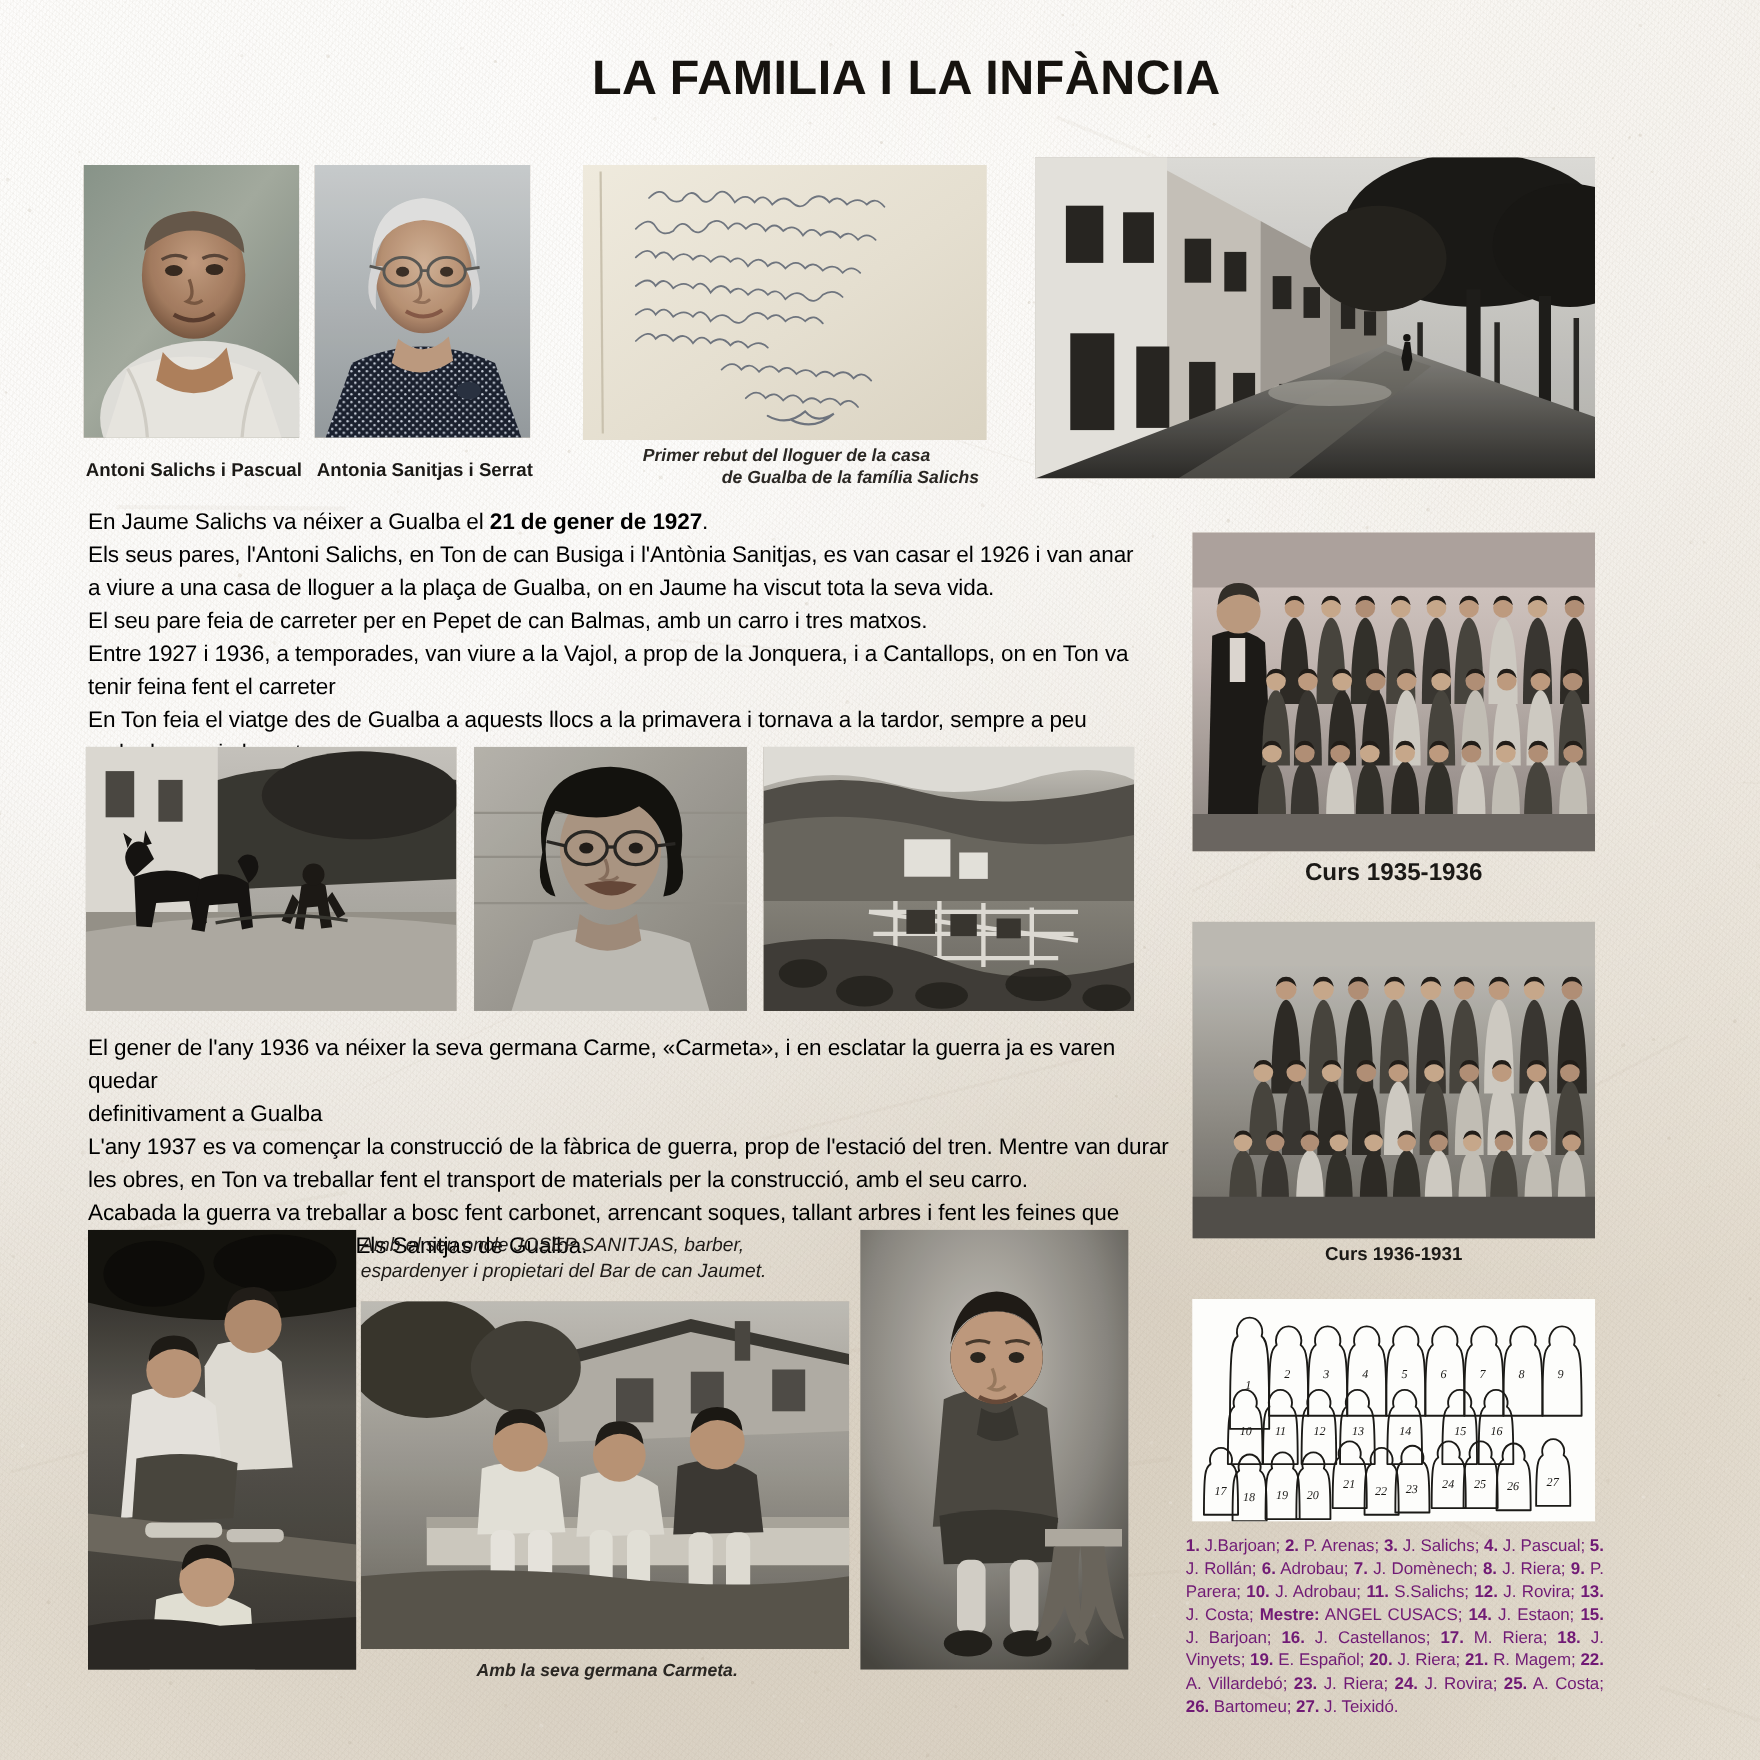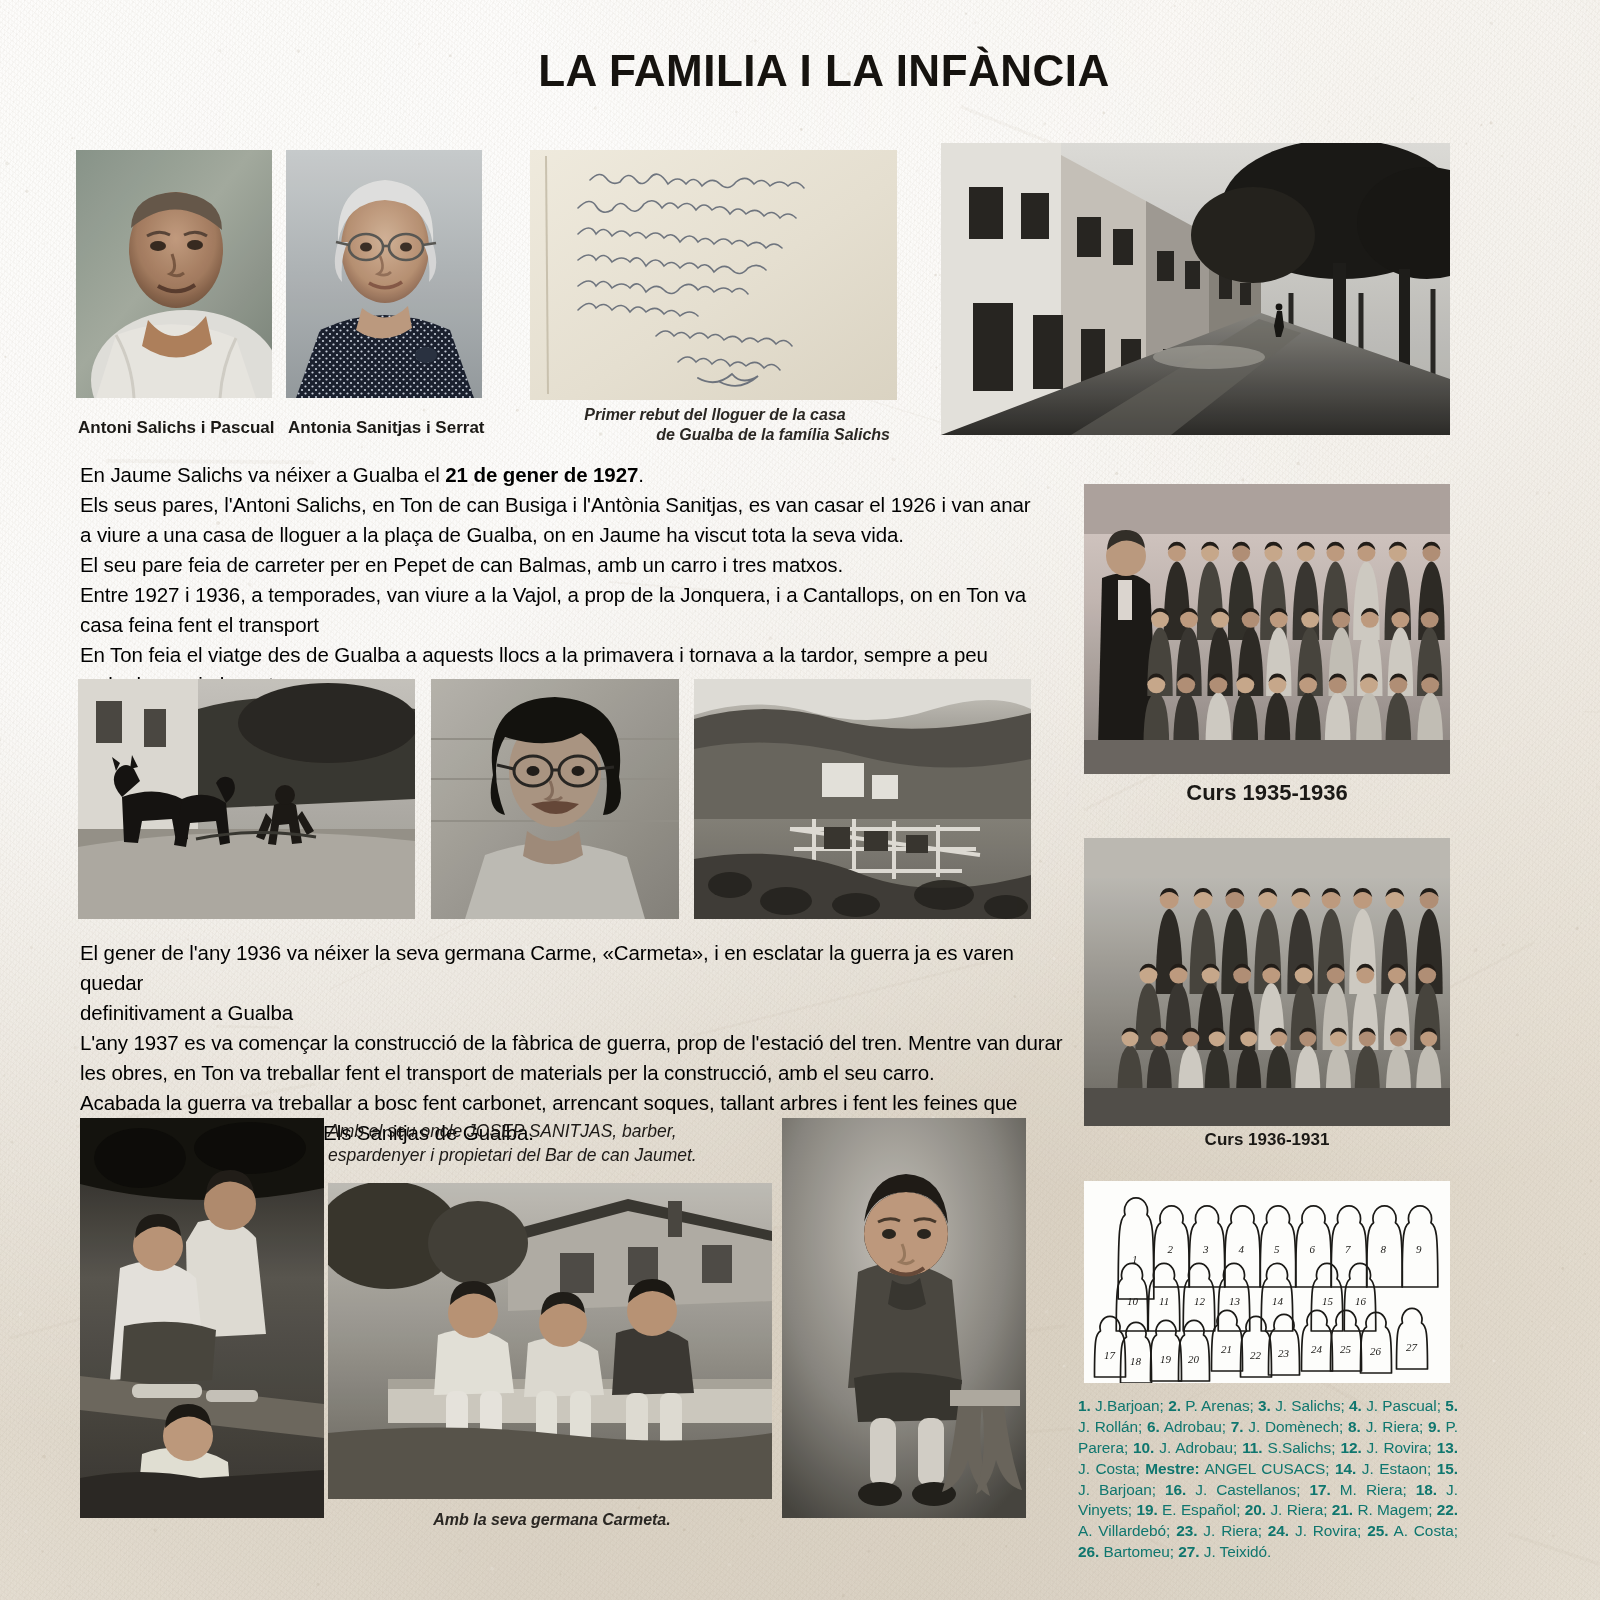--- a/index.html
+++ b/index.html
@@ -44,21 +44,21 @@
   .cap-b{font-weight:bold;font-size:17px;}
   .cap-i{font-style:italic;text-align:center;line-height:1.32;font-size:16px;color:#2a2723;}
 
   .body-text{
     position:absolute;color:#000000;font-size:20.5px;line-height:1.465;
     letter-spacing:-.1px;
   }
   .body-text b{font-weight:bold;}
 
   .names{
-    position:absolute;color:#0f766e;font-size:15.4px;line-height:1.355;
+    position:absolute;color:#701a75;font-size:15.4px;line-height:1.355;
     text-align:justify;letter-spacing:-.05px;
   }
   .names b{font-weight:bold;}
 
   .note-i{position:absolute;font-style:italic;font-size:17.5px;color:#1d1a17;line-height:1.34;}
 
   .diagram{position:absolute;background:#fdfdfb;}
 </style>
 </head>
 <body>
@@ -1156,21 +1156,21 @@
       <rect width="509" height="292" fill="#000" opacity=".05"></rect>
     </svg>
   </div>
 
   <div class="body-text" style="left:80px;top:460px;width:990px;" id="tb1">
       <div>En Jaume Salichs va néixer a Gualba el <b>21 de gener de 1927</b>.</div>
       <div>Els seus pares, l'Antoni Salichs, en Ton de can Busiga i l'Antònia Sanitjas, es van casar el 1926 i van anar</div>
       <div>a viure a una casa de lloguer a la plaça de Gualba, on en Jaume ha viscut tota la seva vida.</div>
       <div>El seu pare feia de carreter per en Pepet de can Balmas, amb un carro i tres matxos.</div>
       <div>Entre 1927 i 1936, a temporades, van viure a la Vajol, a prop de la Jonquera, i a Cantallops, on en Ton va</div>
-      <div>casa feina fent el transport</div>
+      <div>tenir feina fent el carreter</div>
       <div>En Ton feia el viatge des de Gualba a aquests llocs a la primavera i tornava a la tardor, sempre a peu</div>
       <div>amb el carro i els matxos.</div>
     </div>
 
   <div class="ph" style="left:78px;top:679px;width:337px;height:240px;">
     <svg viewBox="0 0 337 240" preserveAspectRatio="none">
       <defs>
         <linearGradient id="m1" x1="0" y1="0" x2="0" y2="1">
           <stop offset="0%" stop-color="#cfccc5"></stop>
             <stop offset="62%" stop-color="#b3b0a9"></stop>

